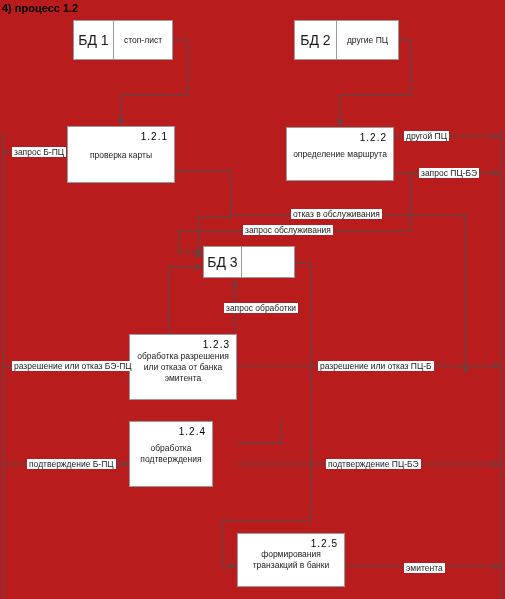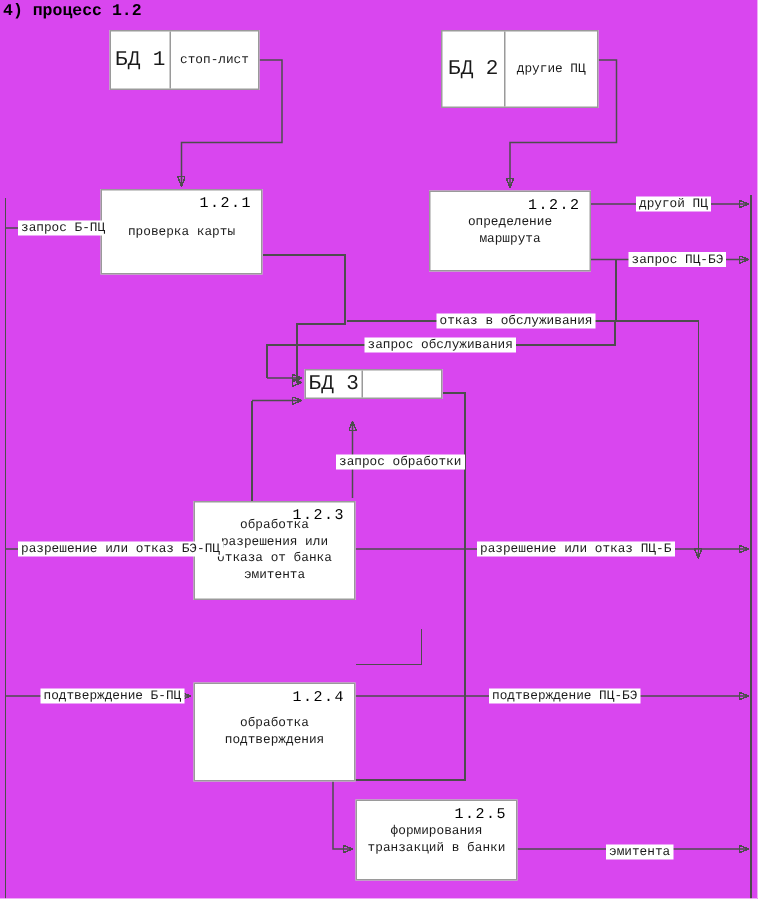--- a/index.html
+++ b/index.html
@@ -5,22 +5,22 @@
 <style>
   html, body {
     margin: 0;
     padding: 0;
     background: #ffffff;
   }
   #page {
     position: relative;
     width: 505px;
     height: 599px;
-    background: #d946ef;
-    font-family: Liberation Mono, monospace;
+    background: #b91c1c;
+    font-family: Liberation Sans, sans-serif;
     overflow: hidden;
   }
   #diagram-title {
     position: absolute;
     left: 2px;
     top: 2px;
     font-size: 11px;
     font-weight: bold;
     color: #000000;
     letter-spacing: 0px;
@@ -170,56 +170,56 @@
     <polyline points="237,443 281,443 281,419"></polyline>
 
     <polyline class="arrowline" points="345,566 499,566" marker-end="url(#arrow)"></polyline>
   </svg>
 
   <div class="store-box" style="left:73px; top:20px; width:100px; height:40px;">
     <div class="store-id" style="width:40px;">БД 1</div>
     <div class="store-name">стоп-лист</div>
   </div>
 
-  <div class="store-box" style="left:294px; top:20px; width:105px; height:52px;">
+  <div class="store-box" style="left:294px; top:20px; width:105px; height:40px;">
     <div class="store-id" style="width:42px;">БД 2</div>
     <div class="store-name">другие ПЦ</div>
   </div>
 
-  <div class="store-box" style="left:203px; top:246px; width:92px; height:20px;">
+  <div class="store-box" style="left:203px; top:246px; width:92px; height:32px;">
     <div class="store-id" style="width:38px;">БД 3</div>
   </div>
 
   <div class="proc-box" style="left:67px; top:126px; width:108px; height:57px;">
     <div class="proc-id">1.2.1</div>
     <div class="proc-label">проверка карты</div>
   </div>
 
   <div class="proc-box" style="left:286px; top:127px; width:108px; height:54px;">
     <div class="proc-id">1.2.2</div>
     <div class="proc-label">определение маршрута</div>
   </div>
 
   <div class="proc-box" style="left:129px; top:334px; width:108px; height:66px;">
     <div class="proc-id">1.2.3</div>
     <div class="proc-label">обработка разрешения или отказа от банка эмитента</div>
   </div>
 
-  <div class="proc-box" style="left:129px; top:455px; width:108px; height:66px;">
+  <div class="proc-box" style="left:129px; top:421px; width:84px; height:66px;">
     <div class="proc-id">1.2.4</div>
     <div class="proc-label">обработка подтверждения</div>
   </div>
 
   <div class="proc-box" style="left:237px; top:533px; width:108px; height:54px;">
     <div class="proc-id">1.2.5</div>
     <div class="proc-label">формирования транзакций в банки</div>
   </div>
 
   <div class="flow-label" style="left:12px; top:147px;">запрос Б-ПЦ</div>
-  <div class="flow-label" style="left:424px; top:131px;">другой ПЦ</div>
+  <div class="flow-label" style="left:404px; top:131px;">другой ПЦ</div>
   <div class="flow-label" style="left:419px; top:168px;">запрос ПЦ-БЭ</div>
   <div class="flow-label" style="left:291px; top:209px;">отказ в обслуживания</div>
   <div class="flow-label" style="left:243px; top:225px;">запрос обслуживания</div>
   <div class="flow-label" style="left:224px; top:303px;">запрос обработки</div>
   <div class="flow-label" style="left:12px; top:361px;">разрешение или отказ БЭ-ПЦ</div>
   <div class="flow-label" style="left:318px; top:361px;">разрешение или отказ ПЦ-Б</div>
   <div class="flow-label" style="left:27px; top:459px;">подтверждение Б-ПЦ</div>
   <div class="flow-label" style="left:326px; top:459px;">подтверждение ПЦ-БЭ</div>
   <div class="flow-label" style="left:404px; top:563px;">эмитента</div>
 

